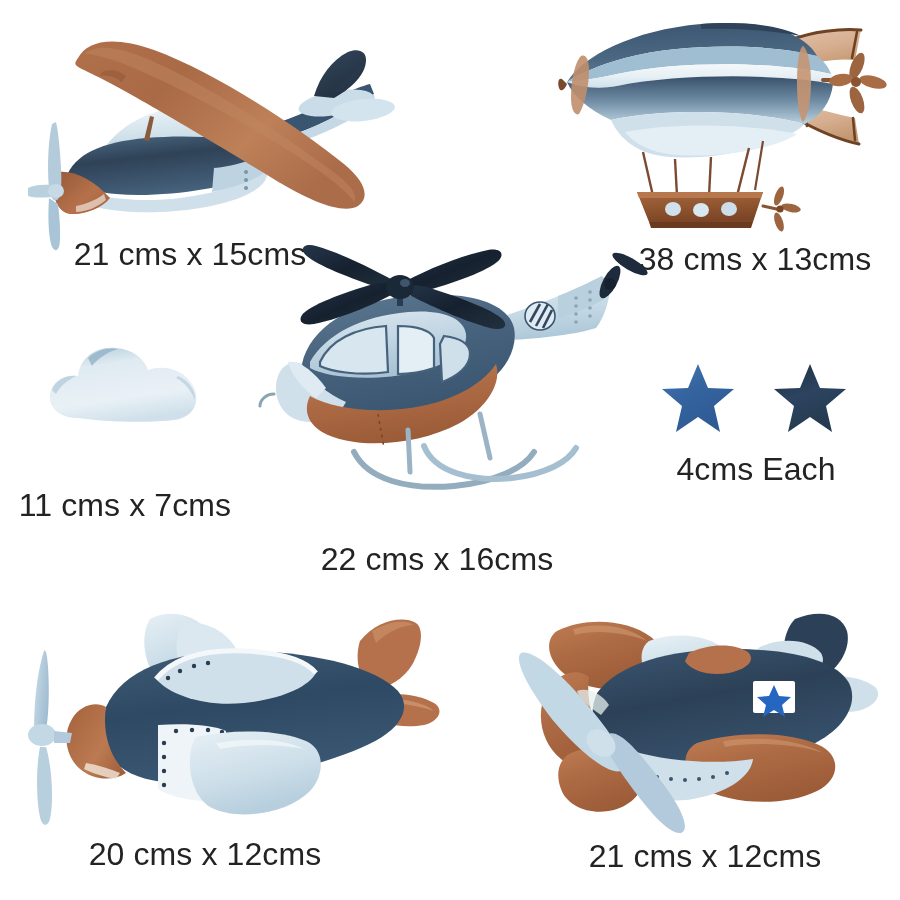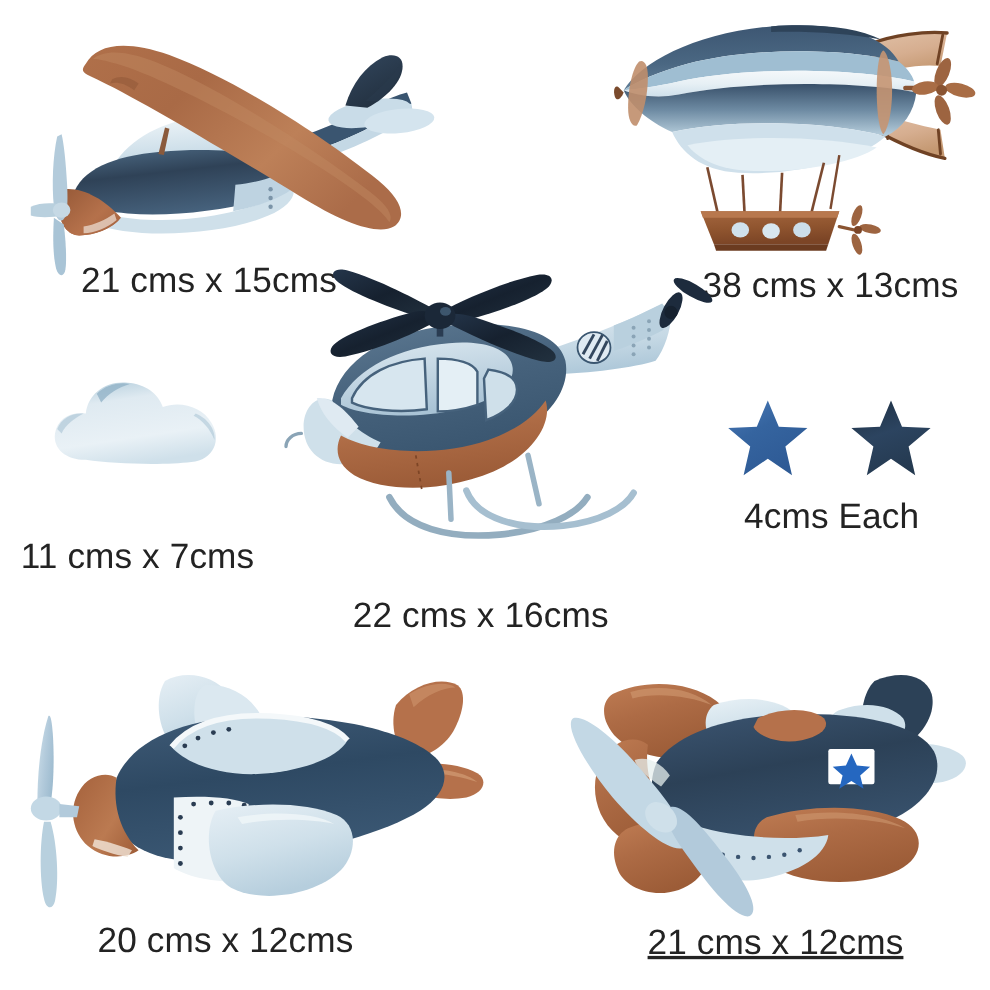--- a/index.html
+++ b/index.html
@@ -459,15 +459,15 @@
       </g>
 
       <rect x="268" y="86" width="42" height="32" rx="2" fill="#ffffff"></rect>
       <path d="M289 90 L294 101 L306 102 L297 110 L300 122 L289 115 L278 122 L281 110 L272 102 L284 101 Z" fill="#2567c0"></path>
 
       <path d="M36 58 C28 64 44 96 72 130 C96 158 124 180 136 176 C146 170 130 142 104 112 C78 80 48 54 36 58 Z" fill="#c3d8e5"></path>
       <path d="M122 140 C132 132 152 154 176 186 C196 212 206 234 196 238 C184 240 162 214 142 186 C126 164 116 146 122 140 Z" fill="#b2cadb"></path>
       <ellipse cx="116" cy="148" rx="16" ry="12" transform="rotate(40 116 148)" fill="#cfe0ea"></ellipse>
     </svg>
   </div>
-  <div class="size-label label-center" style="left:705px; top:840px;text-decoration:underline;">21 cms x 12cms</div>
+  <div class="size-label label-center" style="left:705px; top:840px;">21 cms x 12cms</div>
 
 </div>
 
 </body></html>

